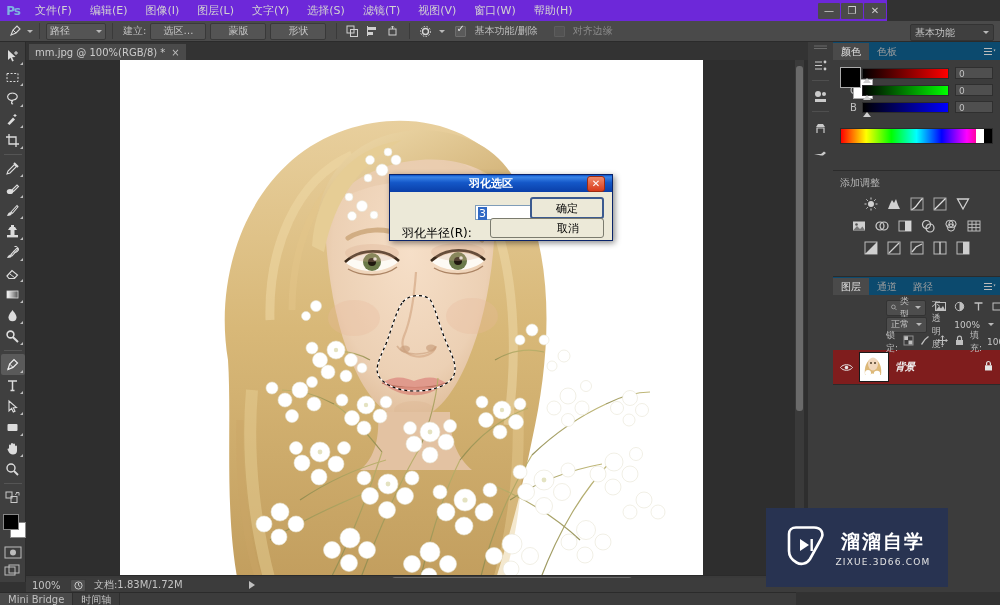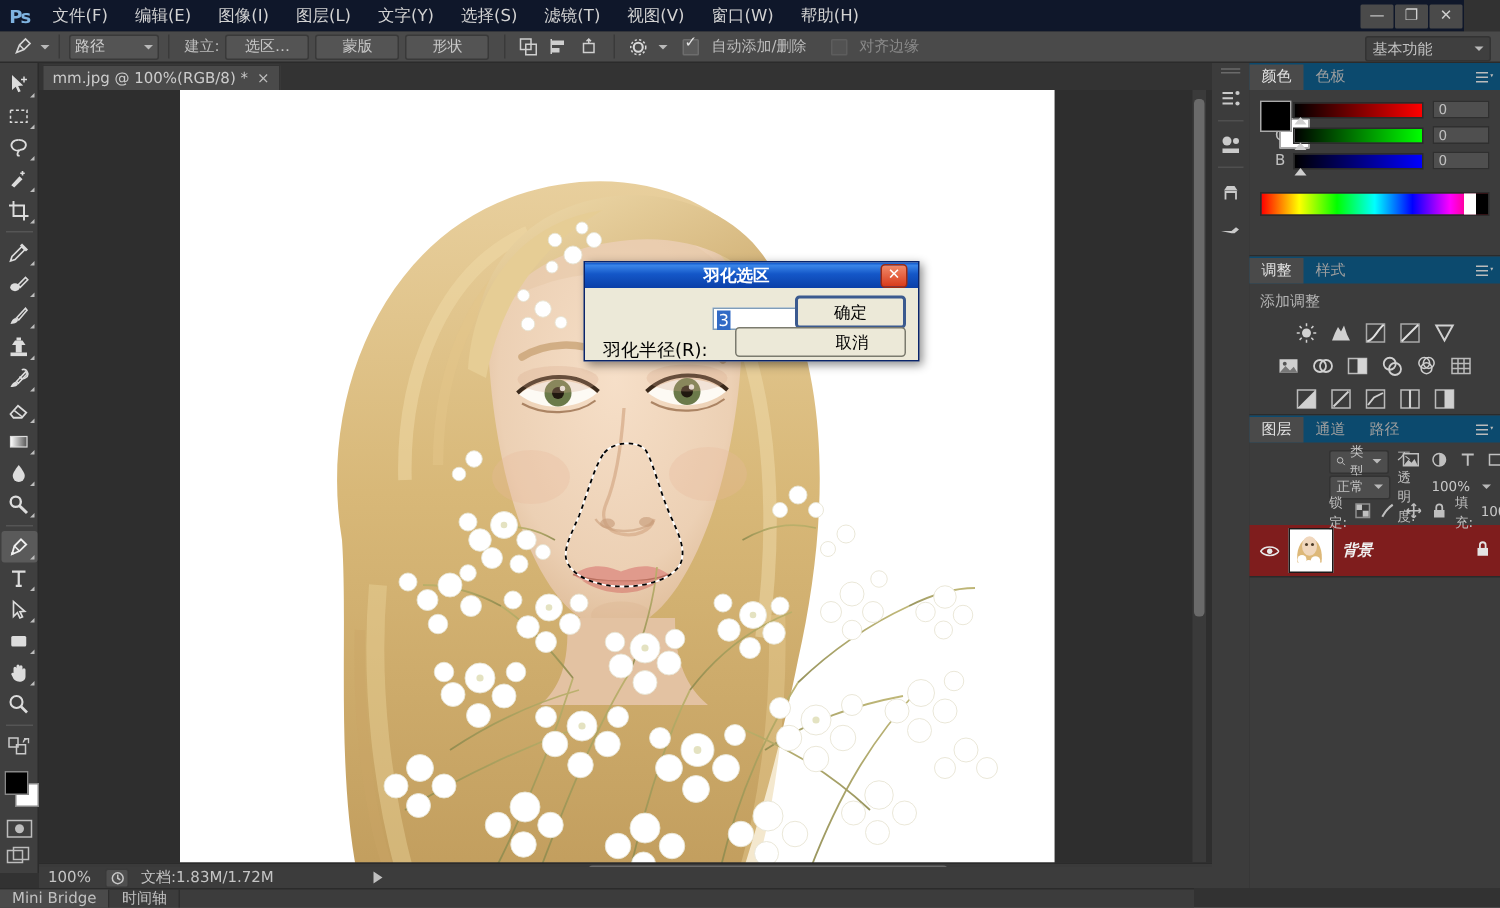--- a/index.html
+++ b/index.html
@@ -2,22 +2,22 @@
 <html><head>
 <meta charset="utf-8">
 <style>
   html,body{margin:0;padding:0;background:#1e1e1e;}
   body{width:1000px;height:605px;overflow:hidden;
        font-family:"DejaVu Sans","Liberation Sans",sans-serif;
        font-size:11px;color:#c8c8c8;-webkit-font-smoothing:antialiased;}
   #app{position:relative;width:1000px;height:605px;background:#323232;}
 
   
-  .menubar{position:absolute;left:0;top:0;width:976px;height:21px;
-           background:#0f172a;border-bottom:1px solid #2b2b2b;
+  .menubar{position:absolute;left:0;top:0;width:887px;height:21px;
+           background:#6d28d9;border-bottom:1px solid #2b2b2b;
            display:flex;align-items:center;}
   .pslogo{width:26px;height:21px;display:flex;align-items:center;justify-content:center;
           color:#7fb3e0;font-weight:bold;font-size:12px;letter-spacing:-1px;}
   .menuitem{padding:0 9px;height:21px;line-height:21px;color:#d2d2d2;font-size:11px;cursor:default;}
   .wincontrols{position:absolute;right:0;top:0;height:21px;display:flex;align-items:center;}
   .wbtn{width:22px;height:16px;margin-right:1px;display:flex;align-items:center;
         justify-content:center;color:#cfcfcf;font-size:10px;background:#4a4a4a;border-radius:1px;}
   .wbtn.close{background:#4a4a4a;}
 
   
@@ -243,21 +243,21 @@
     <div class="obsep"></div>
     <div class="obIcon">
       <svg width="13" height="13" viewBox="0 0 13 13">
           <circle cx="6.5" cy="6.5" r="3" fill="none" stroke="#d8d8d8" stroke-width="1.4"></circle>
           <circle cx="6.5" cy="6.5" r="5" fill="none" stroke="#d8d8d8" stroke-width="1" stroke-dasharray="1.5 1.5"></circle>
         </svg>
     </div>
     <div class="tri-sm"></div>
     <div style="display:flex;align-items:center;margin-left:10px;">
       <span class="chk on"></span>
-      <span class="obLabel">自动添加/删除</span>
+      <span class="obLabel">基本功能/删除</span>
     </div>
     <div style="display:flex;align-items:center;margin-left:12px;opacity:.55;">
       <span class="chk"></span>
       <span class="obLabel">对齐边缘</span>
     </div>
     <div class="ws-combo">
       <span>基本功能</span>
       <span class="tri-sm"></span>
     </div>
   </div>
@@ -793,30 +793,20 @@
             <span class="valbox">0</span>
           </div>
         </div>
       </div>
       <div style="padding:0 7px;">
         <div class="spectrum"></div>
       </div>
     </div>
 
     <div class="panel" style="height:105px;">
-      <div class="panelTabs">
-        <div class="ptab active">调整</div>
-        <div class="ptab">样式</div>
-        <div class="pmenu">
-          <svg width="12" height="9" viewBox="0 0 12 9">
-              <path d="M0 1.5 H8 M0 4.5 H8 M0 7.5 H8" stroke="#bbb"></path>
-              <path d="M9.5 2.5 L11.5 2.5 L10.5 4.5 Z" fill="#bbb"></path>
-            </svg>
-        </div>
-      </div>
       <div class="pbody" style="padding-top:3px;">
         <div class="adjLabel">添加调整</div>
         <div class="adjRow">
           <span class="adjIcon">
             <svg width="14" height="14" viewBox="0 0 14 14">
                 <circle cx="7" cy="7" r="3" fill="#d0d0d0"></circle>
                 <g stroke="#d0d0d0" stroke-width="1">
                   <path d="M7 0.5 V2.5 M7 11.5 V13.5 M0.5 7 H2.5 M11.5 7 H13.5 M2.4 2.4 L3.8 3.8 M10.2 10.2 L11.6 11.6 M11.6 2.4 L10.2 3.8 M3.8 10.2 L2.4 11.6"></path>
                 </g>
               </svg>
@@ -1056,14 +1046,27 @@
       <span class="dlgLabel">羽化半径(R):</span>
       <span class="dlgInput">
         <span class="selchar">3</span>
       </span>
       <span class="dlgUnit">像素</span>
       <span class="dlgBtn ok">确定</span>
       <span class="dlgBtn cancel">取消</span>
     </div>
   </div>
 
+  <div class="watermark">
+    <span>
+      <svg width="44" height="44" viewBox="0 0 44 44">
+        <path d="M6 10 C6 6 9 3.5 13 3.5 L31 3.5 C38 3.5 41.5 9 38 15 L27 35 C24 40 18 41 13.5 38.5 C9 36 6 32 6 27 Z" fill="none" stroke="#ffffff" stroke-width="2.6" stroke-linejoin="round"></path>
+        <path d="M17 15 L26 21 L17 27 Z" fill="#ffffff"></path>
+        <rect x="27.5" y="15" width="2.4" height="12" fill="#ffffff"></rect>
+      </svg>
+    </span>
+    <span class="wmText">
+      <span class="wmTop">溜溜自学</span>
+      <span class="wmSub">ZIXUE.3D66.COM</span>
+    </span>
+  </div>
 
 </div>
 
 </body></html>

